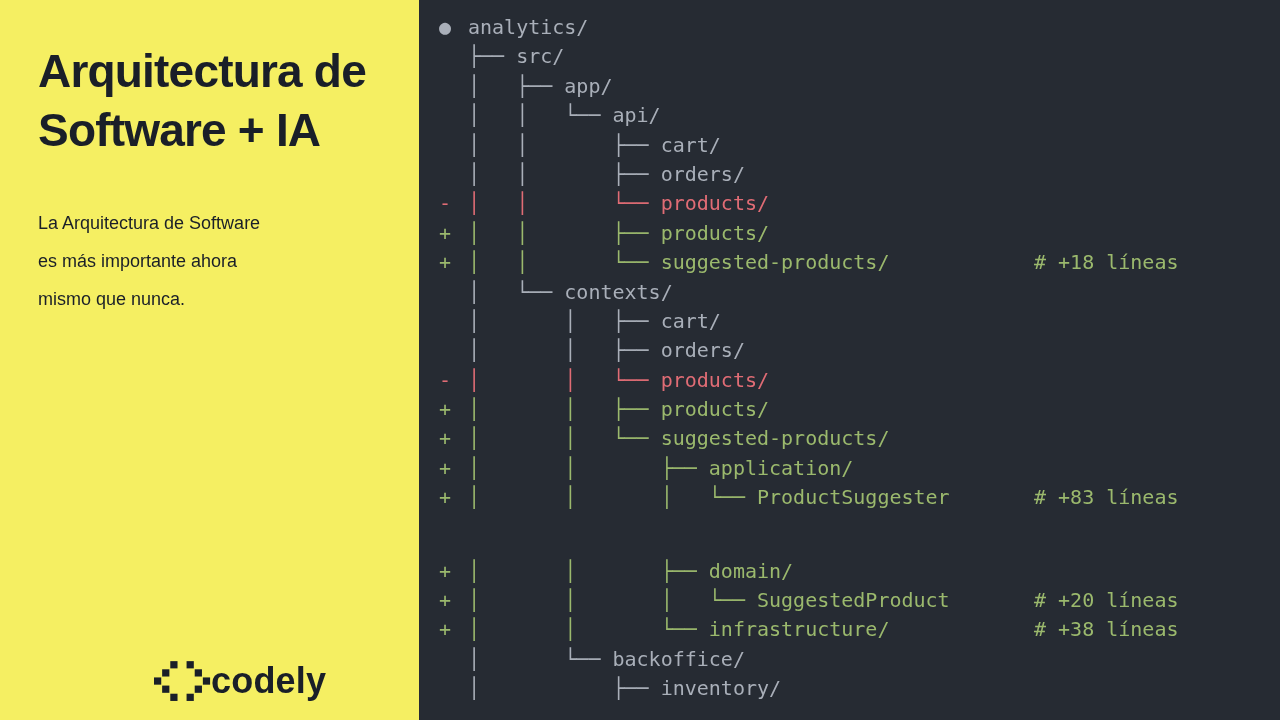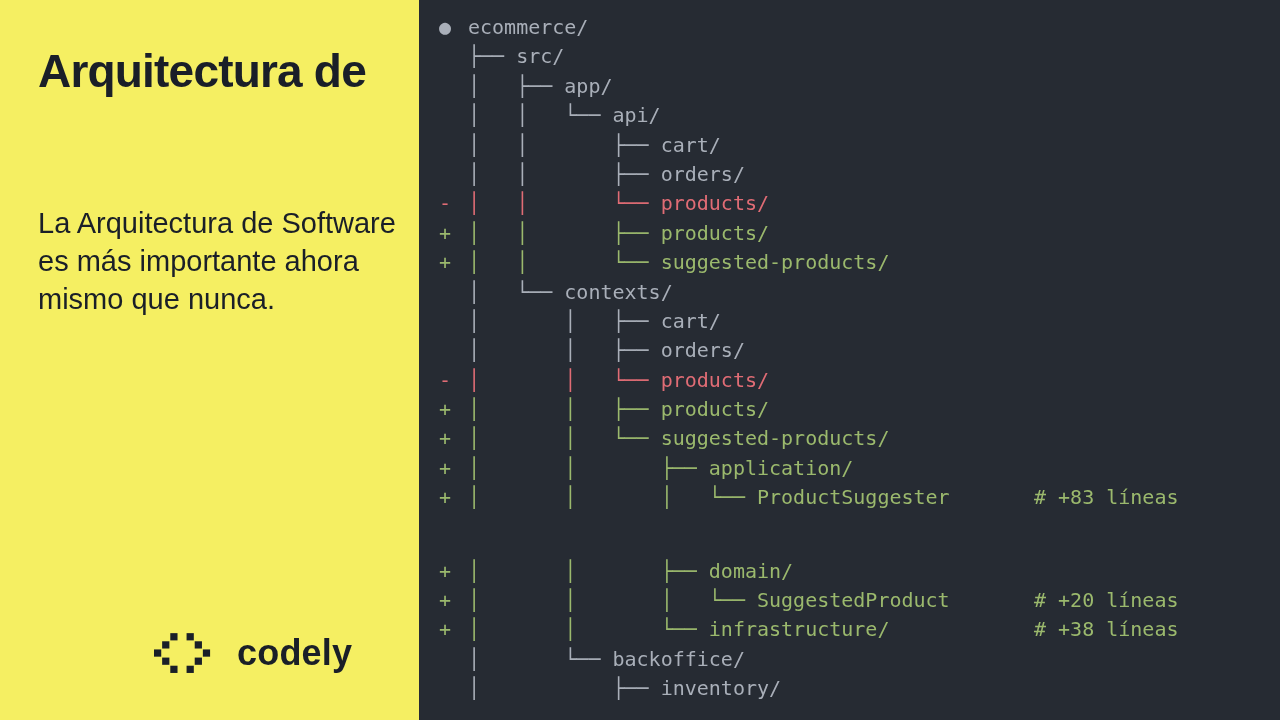--- a/index.html
+++ b/index.html
@@ -15,26 +15,26 @@
     position: relative; flex: none;
   }
   .title {
     position: absolute; left: 38px; top: 42px;
     font-size: 46px; line-height: 59px; font-weight: bold;
     letter-spacing: -0.8px;
     color: var(--ink, #1A1F28);
   }
   .subtitle {
     position: absolute; left: 38px; top: 204px;
-    font-size: 29px; line-height: 38px; font-weight: normal;
+    font-size: 18px; line-height: 38px; font-weight: normal;
     color: var(--ink, #1A1F28);
   }
   .logo {
-    position: absolute; left: 154px; top: 632px;
-    display: flex; align-items: center; gap: 26px;
+    position: absolute; left: 154px; top: 660px;
+    display: flex; align-items: center; 
   }
   .logo-icon { display: block; }
   .logo-text {
     font-size: 36px; font-weight: bold; letter-spacing: 0.2px;
     color: var(--ink, #1A1F28);
   }
 
   
   .right {
     flex: 1; height: 100%;
@@ -53,20 +53,21 @@
   .comment { position: absolute; left: 615px; top: 0; white-space: pre; }
 </style>
 </head>
 <body>
 
 <div class="stage">
 
   <div class="left">
     <h1 class="title">
       <span>Arquitectura de</span><br>
+      <span>Software + IA</span>
     </h1>
 
     <p class="subtitle">
       <span>La Arquitectura de Software</span><br>
       <span>es más importante ahora</span><br>
       <span>mismo que nunca.</span>
     </p>
 
     <div class="logo">
       <svg class="logo-icon" width="57" height="41" viewBox="0 0 63 45" aria-hidden="true">
@@ -84,29 +85,29 @@
           <rect x="45" y="27" width="8" height="8"></rect>
           <rect x="36" y="36" width="8" height="8"></rect>
         </g>
       </svg>
       <span class="logo-text">codely</span>
     </div>
   </div>
 
   <div class="right">
     <div>
-        <div class="line" style="color: rgb(169, 175, 185);"><span class="gutter">●</span><span class="tree-text">ecommerce/</span></div>
+        <div class="line" style="color: rgb(169, 175, 185);"><span class="gutter">●</span><span class="tree-text">analytics/</span></div>
         <div class="line" style="color: rgb(169, 175, 185);"><span class="gutter"></span><span class="tree-text">├── src/</span></div>
         <div class="line" style="color: rgb(169, 175, 185);"><span class="gutter"></span><span class="tree-text">│   ├── app/</span></div>
         <div class="line" style="color: rgb(169, 175, 185);"><span class="gutter"></span><span class="tree-text">│   │   └── api/</span></div>
         <div class="line" style="color: rgb(169, 175, 185);"><span class="gutter"></span><span class="tree-text">│   │       ├── cart/</span></div>
         <div class="line" style="color: rgb(169, 175, 185);"><span class="gutter"></span><span class="tree-text">│   │       ├── orders/</span></div>
         <div class="line" style="color: rgb(224, 108, 117);"><span class="gutter">-</span><span class="tree-text">│   │       └── products/</span></div>
         <div class="line" style="color: rgb(155, 185, 109);"><span class="gutter">+</span><span class="tree-text">│   │       ├── products/</span></div>
-        <div class="line" style="color: rgb(155, 185, 109);"><span class="gutter">+</span><span class="tree-text">│   │       └── suggested-products/</span></div>
+        <div class="line" style="color: rgb(155, 185, 109);"><span class="gutter">+</span><span class="tree-text">│   │       └── suggested-products/</span><span class="comment"># +18 líneas</span></div>
         <div class="line" style="color: rgb(169, 175, 185);"><span class="gutter"></span><span class="tree-text">│   └── contexts/</span></div>
         <div class="line" style="color: rgb(169, 175, 185);"><span class="gutter"></span><span class="tree-text">│       │   ├── cart/</span></div>
         <div class="line" style="color: rgb(169, 175, 185);"><span class="gutter"></span><span class="tree-text">│       │   ├── orders/</span></div>
         <div class="line" style="color: rgb(224, 108, 117);"><span class="gutter">-</span><span class="tree-text">│       │   └── products/</span></div>
         <div class="line" style="color: rgb(155, 185, 109);"><span class="gutter">+</span><span class="tree-text">│       │   ├── products/</span></div>
         <div class="line" style="color: rgb(155, 185, 109);"><span class="gutter">+</span><span class="tree-text">│       │   └── suggested-products/</span></div>
         <div class="line" style="color: rgb(155, 185, 109);"><span class="gutter">+</span><span class="tree-text">│       │       ├── application/</span></div>
         <div class="line" style="color: rgb(155, 185, 109);"><span class="gutter">+</span><span class="tree-text">│       │       │   └── ProductSuggester</span><span class="comment"># +83 líneas</span></div>
         <div class="line" style="color: rgb(155, 185, 109); margin-top: 44px;"><span class="gutter">+</span><span class="tree-text">│       │       ├── domain/</span></div>
         <div class="line" style="color: rgb(155, 185, 109);"><span class="gutter">+</span><span class="tree-text">│       │       │   └── SuggestedProduct</span><span class="comment"># +20 líneas</span></div>

